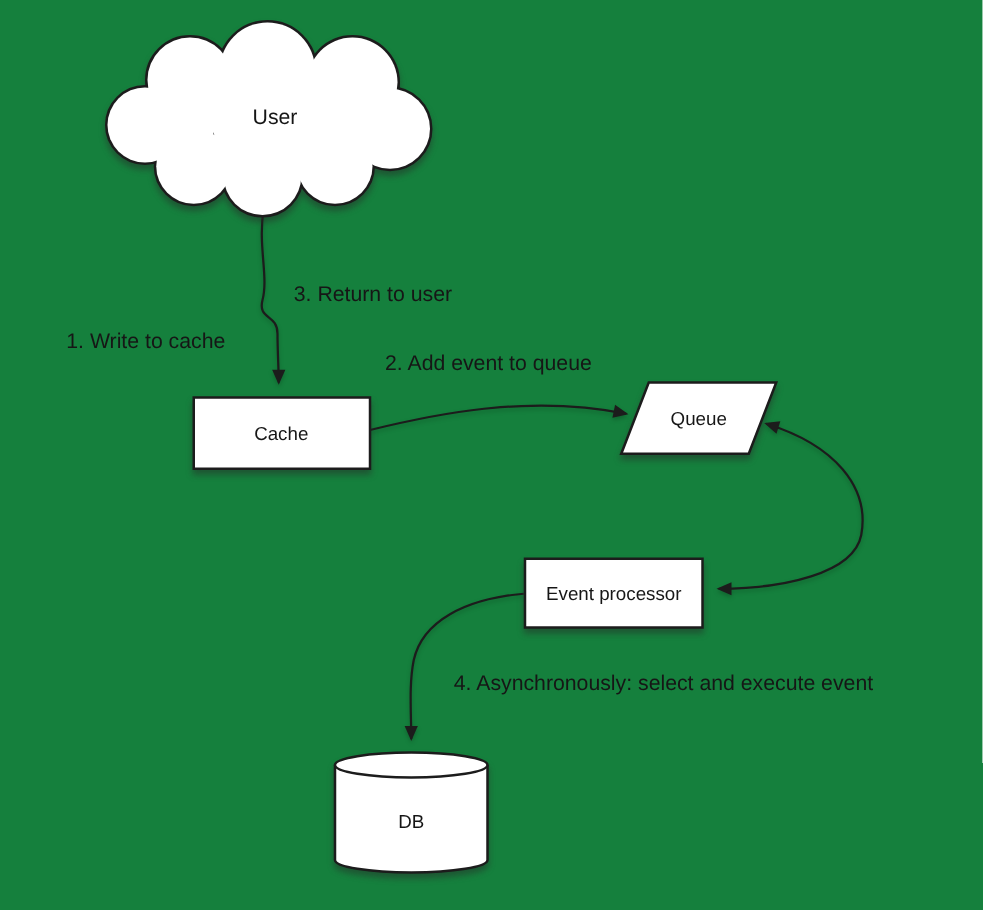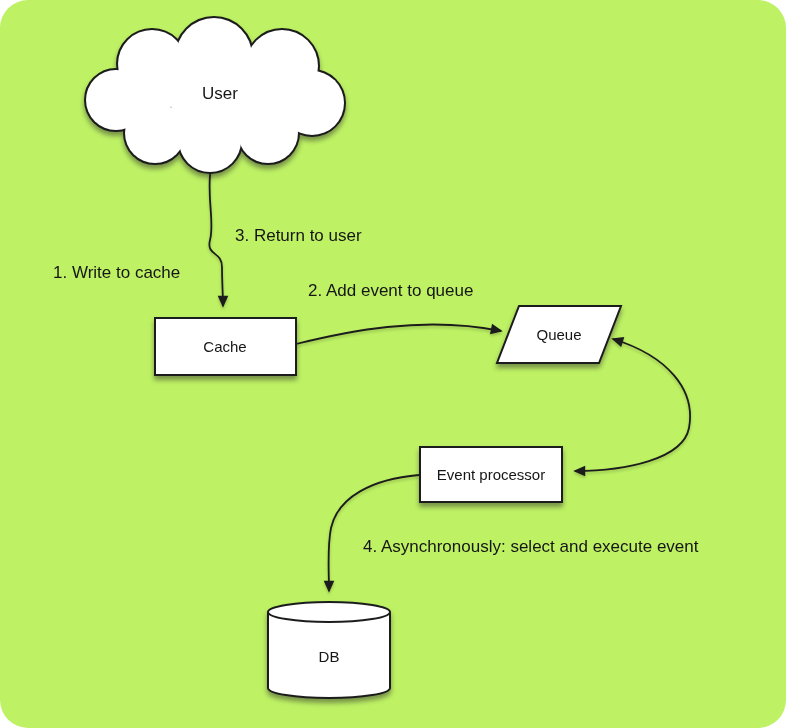--- a/index.html
+++ b/index.html
@@ -5,23 +5,22 @@
   html, body {
     margin: 0;
     padding: 0;
     background: #ffffff;
     font-family: "Liberation Sans", sans-serif;
   }
   .canvas {
     position: relative;
     width: 786px;
     height: 728px;
-    background: #bef264;
+    background: #15803d;
     overflow: hidden;
-    border-radius: 28px;
   }
   svg { display: block; }
 
   .edge {
     fill: none;
     stroke: #1c1c1c;
     stroke-width: 1.8;
   }
   .edges-layer {
     filter: drop-shadow(0px 2px 1.5px rgba(0,0,0,0.22));

